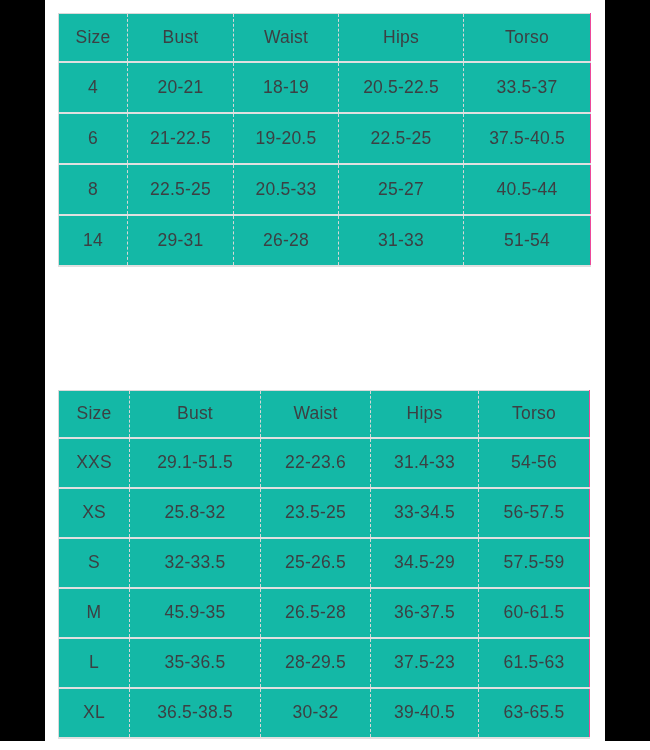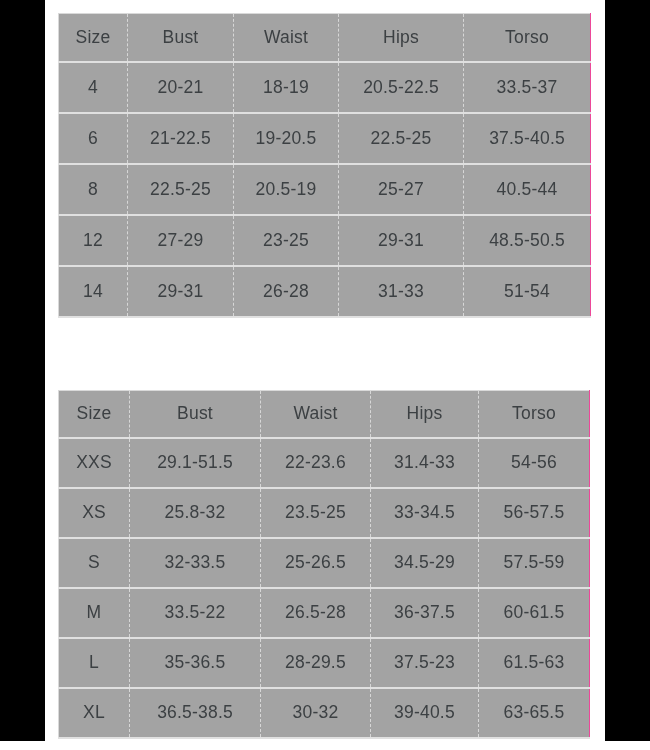--- a/index.html
+++ b/index.html
@@ -20,21 +20,21 @@
     height: 741px;
     background: #000000;
   }
   .side-bar.left  { left: 0; }
   .side-bar.right { left: 605px; }
 
   .size-table {
     position: absolute;
     border-collapse: collapse;
     table-layout: fixed;
-    background: #a3a3a3;
+    background: #14b8a6;
     font-size: 17.5px;
     color: #3c4043;
     letter-spacing: 0.2px;
   }
   .size-table, .size-table th, .size-table td {
     border: 1px solid #d9d9d9;
   }
   .size-table th, .size-table td {
     border-top: 2px solid #e0e0e0;
     border-bottom: 2px solid #e0e0e0;
@@ -105,30 +105,23 @@
       <tr>
         <td>6</td>
         <td>21-22.5</td>
         <td>19-20.5</td>
         <td>22.5-25</td>
         <td>37.5-40.5</td>
       </tr>
       <tr>
         <td>8</td>
         <td>22.5-25</td>
-        <td>20.5-19</td>
+        <td>20.5-33</td>
         <td>25-27</td>
         <td>40.5-44</td>
-      </tr>
-      <tr>
-        <td>12</td>
-        <td>27-29</td>
-        <td>23-25</td>
-        <td>29-31</td>
-        <td>48.5-50.5</td>
       </tr>
       <tr>
         <td>14</td>
         <td>29-31</td>
         <td>26-28</td>
         <td>31-33</td>
         <td>51-54</td>
       </tr>
     </tbody>
 </table>
@@ -167,21 +160,21 @@
       </tr>
       <tr>
         <td>S</td>
         <td>32-33.5</td>
         <td>25-26.5</td>
         <td>34.5-29</td>
         <td>57.5-59</td>
       </tr>
       <tr>
         <td>M</td>
-        <td>33.5-22</td>
+        <td>45.9-35</td>
         <td>26.5-28</td>
         <td>36-37.5</td>
         <td>60-61.5</td>
       </tr>
       <tr>
         <td>L</td>
         <td>35-36.5</td>
         <td>28-29.5</td>
         <td>37.5-23</td>
         <td>61.5-63</td>

